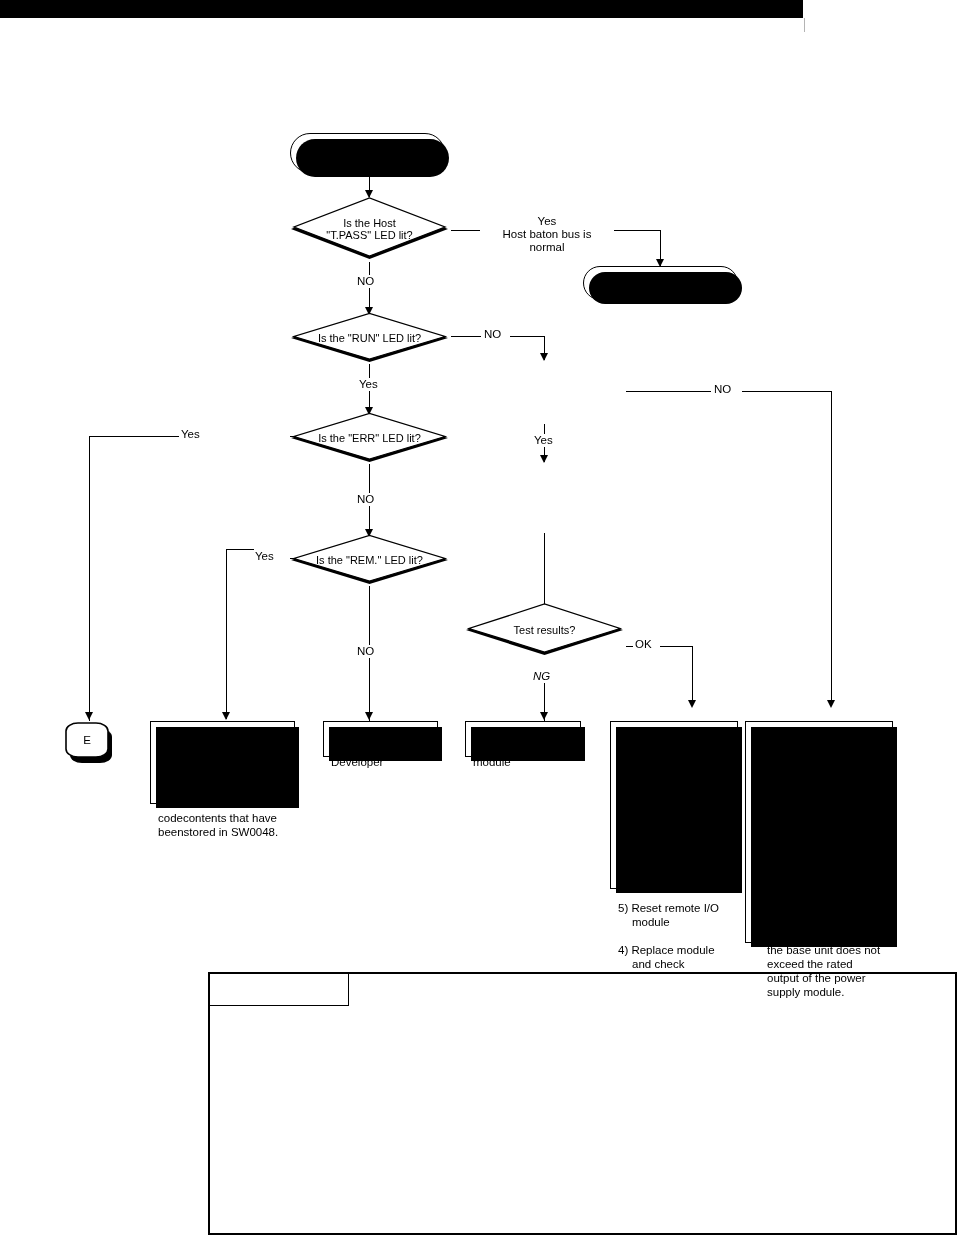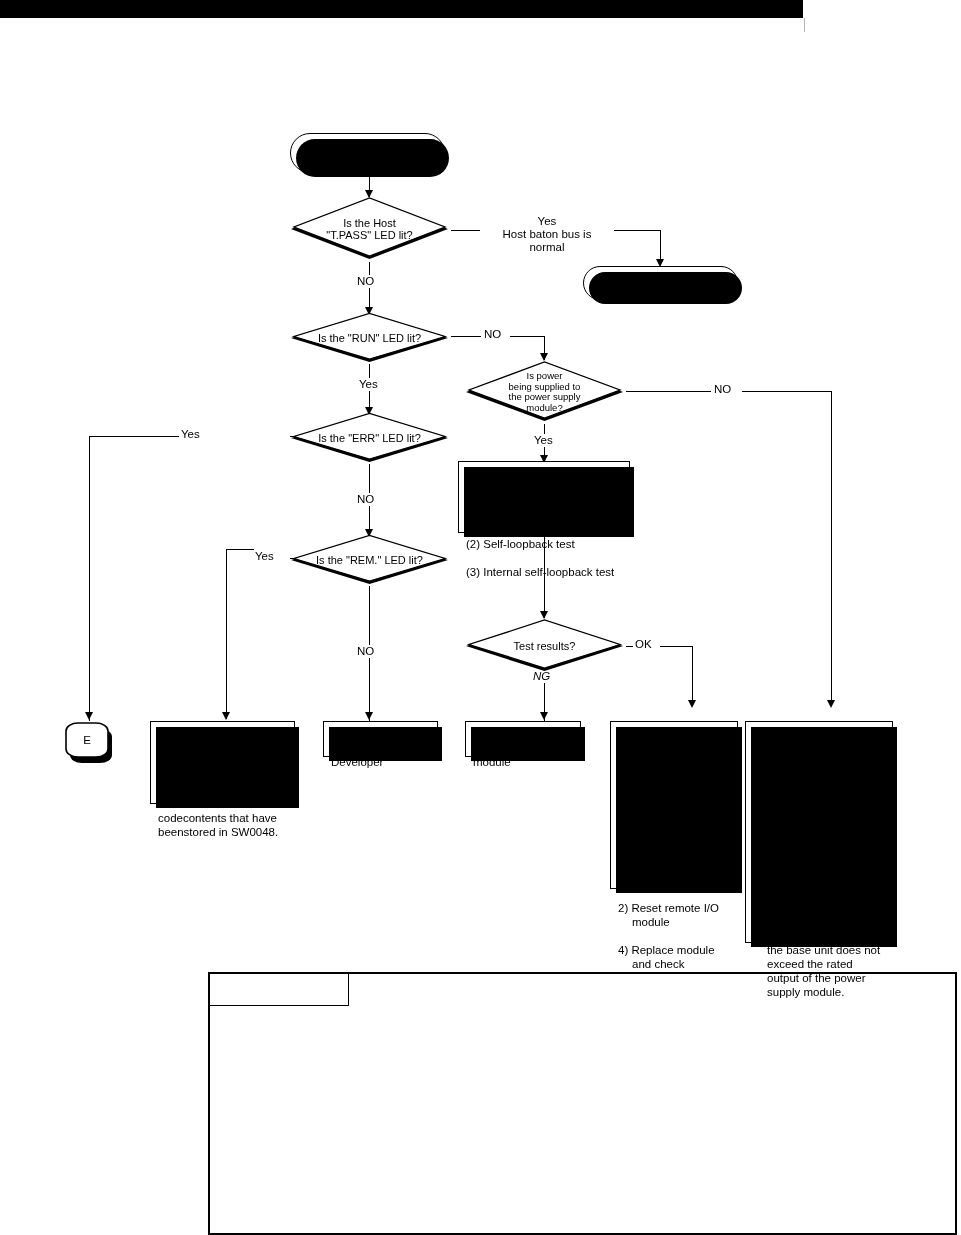--- a/index.html
+++ b/index.html
@@ -244,30 +244,20 @@
   <div class="ln h" style="left:451px; top:336px; width:30px;"></div>
   <div class="elabel" style="left:482px; top:328px;">NO</div>
   <div class="ln h" style="left:510px; top:336px; width:35px;"></div>
   <div class="ln v" style="left:544px; top:336px; height:24px;"></div>
   <div class="arrow-down" style="left:540px; top:353px;"></div>
 
   <div class="ln v" style="left:369px; top:364px; height:50px;"></div>
   <div class="arrow-down" style="left:365px; top:407px;"></div>
   <div class="elabel" style="left:357px; top:378px;">Yes</div>
 
-  <div class="diamond" style="left:463px; top:360px; width:163px; height:64px;">
-    <svg width="163" height="64" viewBox="0 0 163 64">
-      <polygon points="81.5,61 160,32 81.5,3 3,32" fill="#000"></polygon>
-      <polygon points="81.5,58 157,30 81.5,2 6,30" fill="#fff" stroke="#000" stroke-width="1.3"></polygon>
-    </svg>
-    <div class="dlabel" style="font-size:9.5px; line-height:10.5px;">Is power
-being supplied to
-the power supply
-module?</div>
-  </div>
 
   <div class="ln h" style="left:626px; top:391px; width:85px;"></div>
   <div class="elabel" style="left:712px; top:383px;">NO</div>
   <div class="ln h" style="left:742px; top:391px; width:90px;"></div>
   <div class="ln v" style="left:831px; top:391px; height:315px;"></div>
   <div class="arrow-down" style="left:827px; top:700px;"></div>
 
   <div class="ln v" style="left:544px; top:424px; height:38px;"></div>
   <div class="arrow-down" style="left:540px; top:455px;"></div>
   <div class="elabel" style="left:532px; top:434px;">Yes</div>
@@ -283,28 +273,20 @@
   <div class="ln h" style="left:290px; top:436px; width:30px;"></div>
   <div class="elabel" style="left:179px; top:428px;">Yes</div>
   <div class="ln h" style="left:89px; top:436px; width:90px;"></div>
   <div class="ln v" style="left:89px; top:436px; height:285px;"></div>
   <div class="arrow-down" style="left:85px; top:712px;"></div>
 
   <div class="ln v" style="left:369px; top:464px; height:72px;"></div>
   <div class="arrow-down" style="left:365px; top:529px;"></div>
   <div class="elabel" style="left:355px; top:493px;">NO</div>
 
-  <div class="procbox" style="left:458px; top:461px; width:172px; height:72px;">
-    <div class="inner">
-      <span>Implement offline tests</span><br>
-      <span>(1) Hardware test</span><br>
-      <span>(2) Self-loopback test</span><br>
-      <span>(3) Internal self-loopback test</span>
-    </div>
-  </div>
 
   <div class="ln v" style="left:544px; top:533px; height:85px;"></div>
   <div class="arrow-down" style="left:540px; top:611px;"></div>
 
   <div class="diamond" style="left:288px; top:534px; width:163px; height:52px;">
     <svg width="163" height="52" viewBox="0 0 163 52">
       <polygon points="81.5,50 160,26 81.5,2 3,26" fill="#000"></polygon>
       <polygon points="81.5,47 157,24.5 81.5,1.5 6,24.5" fill="#fff" stroke="#000" stroke-width="1.3"></polygon>
     </svg>
     <div class="dlabel">Is the "REM." LED lit?</div>
@@ -313,21 +295,21 @@
   <div class="ln h" style="left:290px; top:558px; width:12px;"></div>
   <div class="elabel" style="left:253px; top:550px;">Yes</div>
   <div class="ln h" style="left:226px; top:549px; width:28px;"></div>
   <div class="ln v" style="left:226px; top:549px; height:170px;"></div>
   <div class="arrow-down" style="left:222px; top:712px;"></div>
 
   <div class="ln v" style="left:369px; top:586px; height:135px;"></div>
   <div class="arrow-down" style="left:365px; top:712px;"></div>
   <div class="elabel" style="left:355px; top:645px;">NO</div>
 
-  <div class="diamond" style="left:463px; top:618px; width:163px; height:56px;">
+  <div class="diamond" style="left:463px; top:602px; width:163px; height:56px;">
     <svg width="163" height="56" viewBox="0 0 163 56">
       <polygon points="81.5,53 160,28 81.5,3 3,28" fill="#000"></polygon>
       <polygon points="81.5,50 157,26.5 81.5,2 6,26.5" fill="#fff" stroke="#000" stroke-width="1.3"></polygon>
     </svg>
     <div class="dlabel">Test results?</div>
   </div>
 
   <div class="ln h" style="left:626px; top:646px; width:8px;"></div>
   <div class="elabel" style="left:633px; top:638px;">OK</div>
   <div class="ln h" style="left:660px; top:646px; width:33px;"></div>
@@ -365,21 +347,21 @@
     </div>
   </div>
 
   <div class="procbox" style="left:610px; top:721px; width:128px; height:168px;">
     <div class="inner">
       <span>&lt;Causes&gt;</span><br>
       <span>May be due to module watchdog timer error.</span>
       <span class="gap"></span>
       <span>&lt;Corrective action&gt;</span><br>
       <span class="hang">1) Reexamine base mounting</span>
-      <span class="hang">2) Reset remote I/O module</span>
+      <span class="hang">5) Reset remote I/O module</span>
       <span class="hang">4) Replace module and check</span>
     </div>
   </div>
 
   <div class="procbox" style="left:745px; top:721px; width:148px; height:222px;">
     <div class="inner">
       <span>&lt;Causes&gt;</span><br>
       <span>Power is not supplied or over-current protection has been activated.</span>
       <span class="gap"></span>
       <span>&lt;Corrective action&gt;</span><br>

